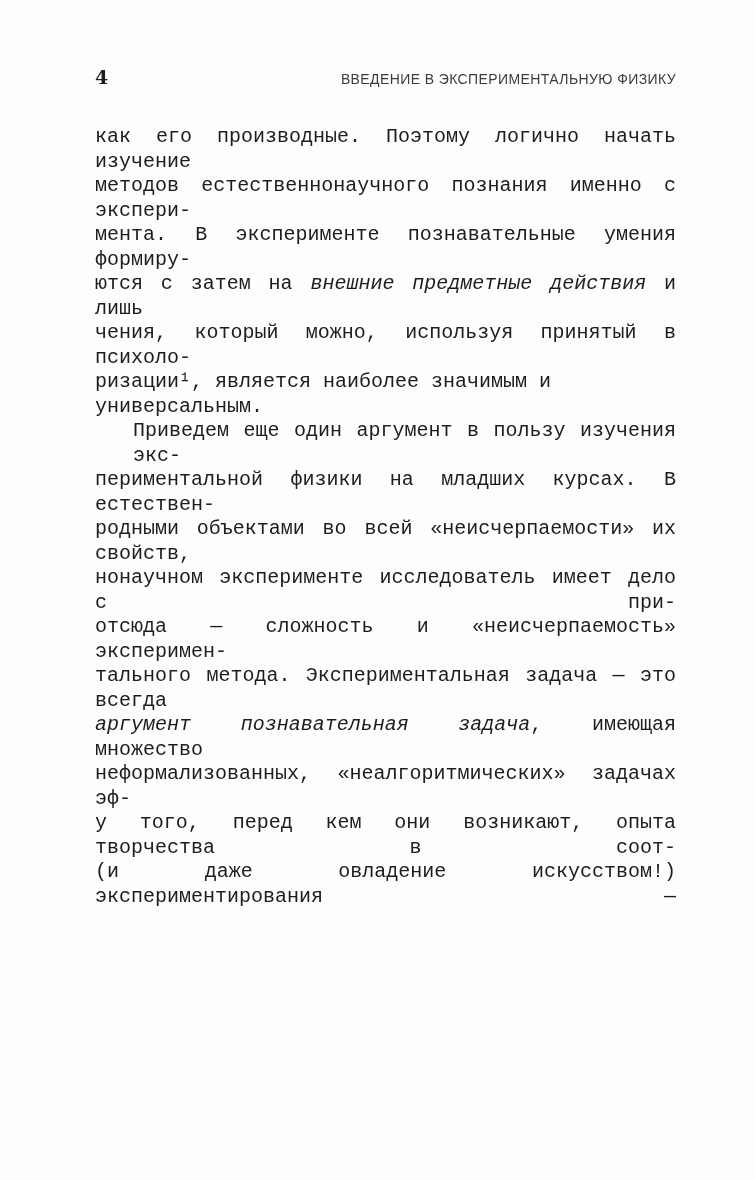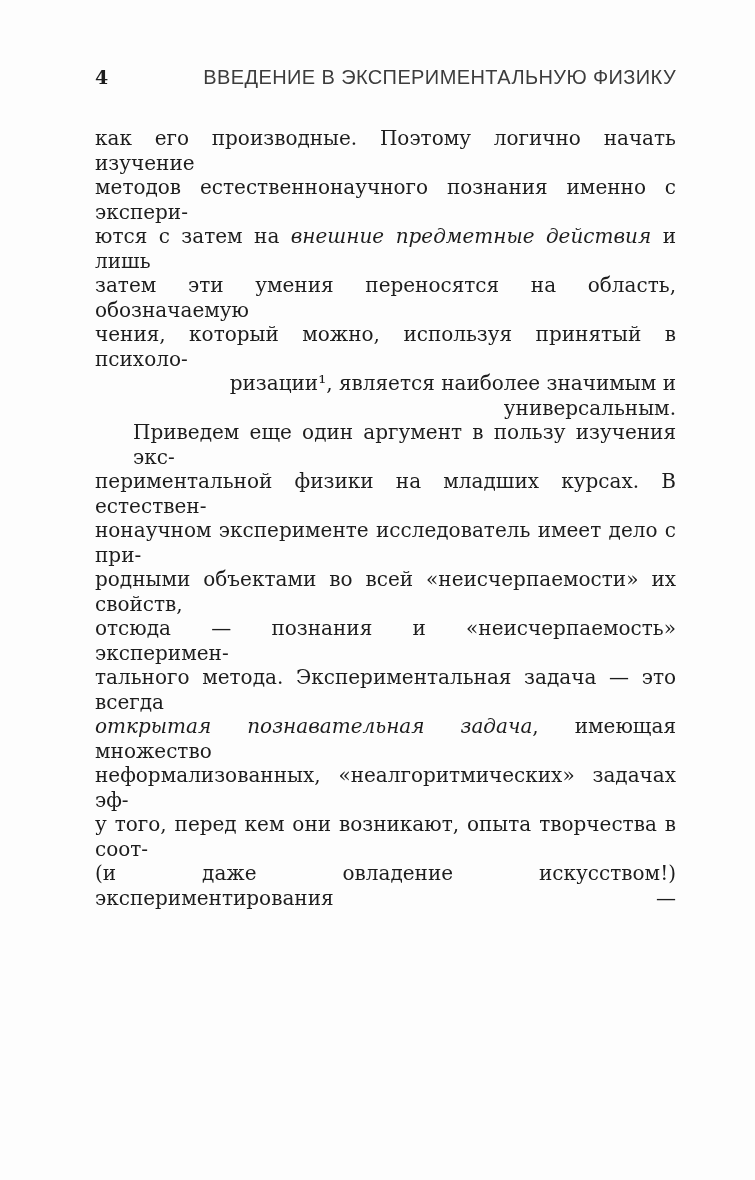--- a/index.html
+++ b/index.html
@@ -23,34 +23,34 @@
     justify-content: space-between;
     align-items: baseline;
   }
   .page-number {
     font-size: 19px;
     font-weight: bold;
     color: #1d1d1d;
   }
   .running-title {
     font-family: "Liberation Sans", sans-serif;
-    font-size: 20px;
+    font-size: 14px;
     color: #3c3c3c;
     letter-spacing: 0.4px;
   }
 
   .body-text {
     margin-top: 37px;
     font-size: 20px;
     line-height: 24.5px;
   }
 
-  .para { position: relative; }
+  .para { position: relative; font-family: Liberation Mono, monospace; }
 
-  .line { text-align: right; }
+  .line { text-align: left; }
   .line.jfull {
     text-align: justify;
     text-align-last: justify;
     text-justify: inter-word;
   }
   .line.first-indent { padding-left: 38px; }
 
   .italic { font-style: italic; }
 </style>
 </head>
@@ -60,32 +60,32 @@
 
   <div class="running-header">
     <span class="page-number">4</span>
     <span class="running-title">ВВЕДЕНИЕ В ЭКСПЕРИМЕНТАЛЬНУЮ ФИЗИКУ</span>
   </div>
 
   <div class="body-text">
       <div class="para continued">
         <div class="line jfull"><span>как его производные. Поэтому логично начать изучение</span></div>
         <div class="line jfull"><span>методов естественнонаучного познания именно с экспери-</span></div>
+        <div class="line jfull"><span>мента. В эксперименте познавательные умения формиру-</span></div>
         <div class="line jfull"><span>ются с затем на </span><span class="italic">внешние предметные действия</span><span> и лишь</span></div>
-        <div class="line jfull"><span>затем эти умения переносятся на область, обозначаемую</span></div>
         <div class="line jfull"><span>чения, который можно, используя принятый в психоло-</span></div>
         <div class="line"><span>ризации¹, является наиболее значимым и универсальным.</span></div>
       </div>
       <div class="para indent">
         <div class="line jfull first-indent"><span>Приведем еще один аргумент в пользу изучения экс-</span></div>
         <div class="line jfull"><span>периментальной физики на младших курсах. В естествен-</span></div>
+        <div class="line jfull"><span>родными объектами во всей «неисчерпаемости» их свойств,</span></div>
         <div class="line jfull"><span>нонаучном эксперименте исследователь имеет дело с при-</span></div>
-        <div class="line jfull"><span>родными объектами во всей «неисчерпаемости» их свойств,</span></div>
-        <div class="line jfull"><span>отсюда — познания и «неисчерпаемость» эксперимен-</span></div>
+        <div class="line jfull"><span>отсюда — сложность и «неисчерпаемость» эксперимен-</span></div>
         <div class="line jfull"><span>тального метода. Экспериментальная задача — это всегда</span></div>
-        <div class="line jfull"><span class="italic">открытая познавательная задача</span><span>, имеющая множество</span></div>
+        <div class="line jfull"><span class="italic">аргумент познавательная задача</span><span>, имеющая множество</span></div>
         <div class="line jfull"><span>неформализованных, «неалгоритмических» задачах эф-</span></div>
         <div class="line jfull"><span>у того, перед кем они возникают, опыта творчества в соот-</span></div>
         <div class="line jfull"><span>(и даже овладение искусством!) экспериментирования —</span></div>
       </div>
     </div>
 
 </div>
 
 </body></html>

